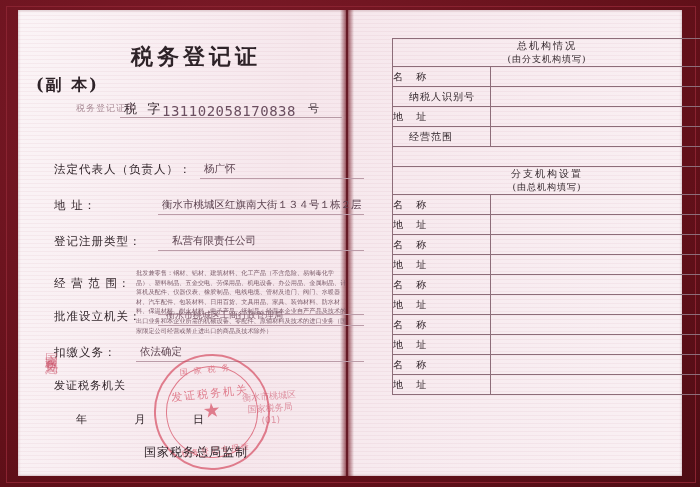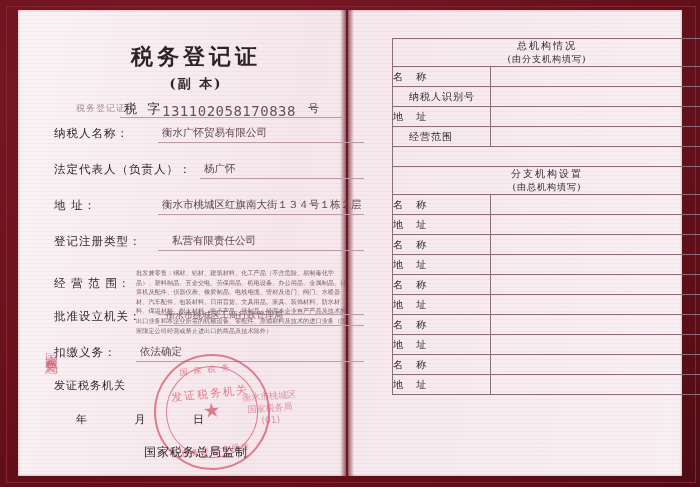--- a/index.html
+++ b/index.html
@@ -78,23 +78,23 @@
     font-family: "DejaVu Serif", serif;
     font-size: 22px;
     font-weight: bold;
     letter-spacing: 4px;
     color: #2e2328;
   }
   .subtitle {
     position: absolute;
     left: 0; top: 63px;
     width: 320px;
-    text-align: center;
-    font-family: "DejaVu Serif", serif;
-    font-size: 13px;
+    text-align: left;
+    font-family: "DejaVu Serif", serif;
+    font-size: 16px;
     font-weight: bold;
     letter-spacing: 2px;
     color: #2e2328;
   }
   .certno-row {
     position: absolute;
     left: 40px; top: 88px;
     width: 270px;
     height: 16px;
     font-size: 10px;
@@ -338,25 +338,20 @@
     <div class="subtitle">(副 本)</div>
 
     <div class="certno-row">
       <span class="certno-faint">税务登记证字</span>
       <span class="certno-char">税  字</span>
       <span class="certno-val">131102058170838</span>
       <span class="certno-end">号</span>
       <span class="certno-underline"></span>
     </div>
 
-    <div class="field" style="top:112px">
-      <span class="lbl">纳税人名称：</span>
-      <span class="val" style="left:108px">衡水广怀贸易有限公司</span>
-      <span class="uline" style="left:104px;width:206px"></span>
-    </div>
 
     <div class="field" style="top:148px">
       <span class="lbl">法定代表人（负责人）：</span>
       <span class="val" style="left:150px">杨广怀</span>
       <span class="uline" style="left:146px;width:164px"></span>
     </div>
 
     <div class="field" style="top:184px">
       <span class="lbl">地      址：</span>
       <span class="val" style="left:108px">衡水市桃城区红旗南大街１３４号１栋２层</span>

